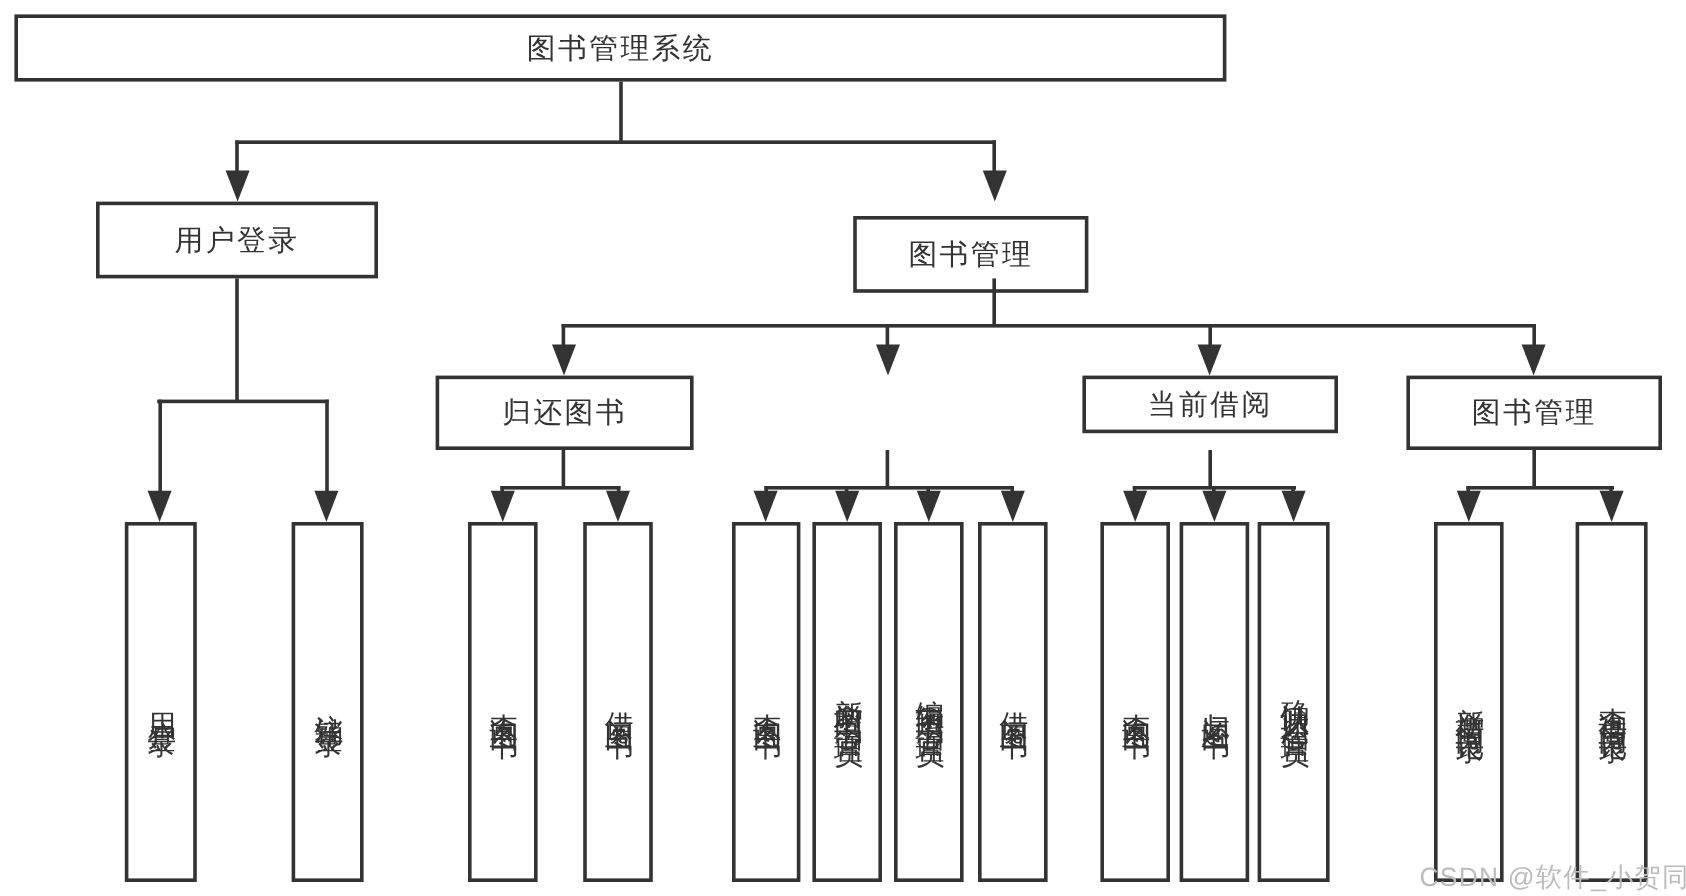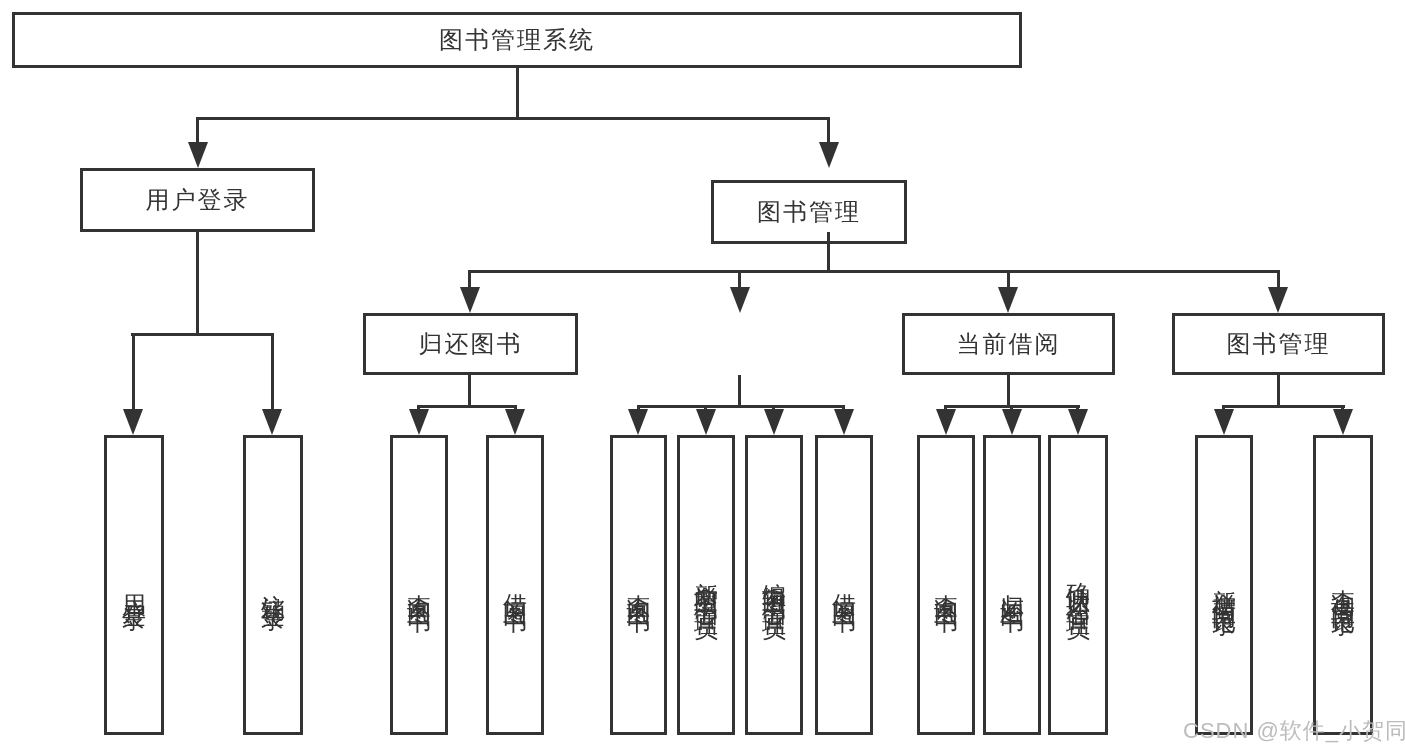--- a/index.html
+++ b/index.html
@@ -70,21 +70,21 @@
   <div class="vl" style="left:738px;top:270px;height:19px"></div>
   <div class="ar" style="left:730px;top:287px"></div>
   <div class="vl" style="left:1007px;top:270px;height:19px"></div>
   <div class="ar" style="left:998px;top:287px"></div>
   <div class="vl" style="left:1277px;top:270px;height:19px"></div>
   <div class="ar" style="left:1268px;top:287px"></div>
 
   <div class="box" style="left:363px;top:313px;width:215px;height:62px">
     <span class="hlabel">归还图书</span>
   </div>
-  <div class="box" style="left:902px;top:313px;width:213px;height:62px">
+  <div class="box" style="left:902px;top:313px;width:213px;height:48px">
     <span class="hlabel">当前借阅</span>
   </div>
   <div class="box" style="left:1172px;top:313px;width:213px;height:62px">
     <span class="hlabel">图书管理</span>
   </div>
 
   <div class="vl" style="left:468px;top:375px;height:32px"></div>
   <div class="hl" style="left:417px;top:405px;width:100px"></div>
   <div class="vl" style="left:417px;top:405px;height:8px"></div>
   <div class="ar" style="left:409px;top:409px"></div>

